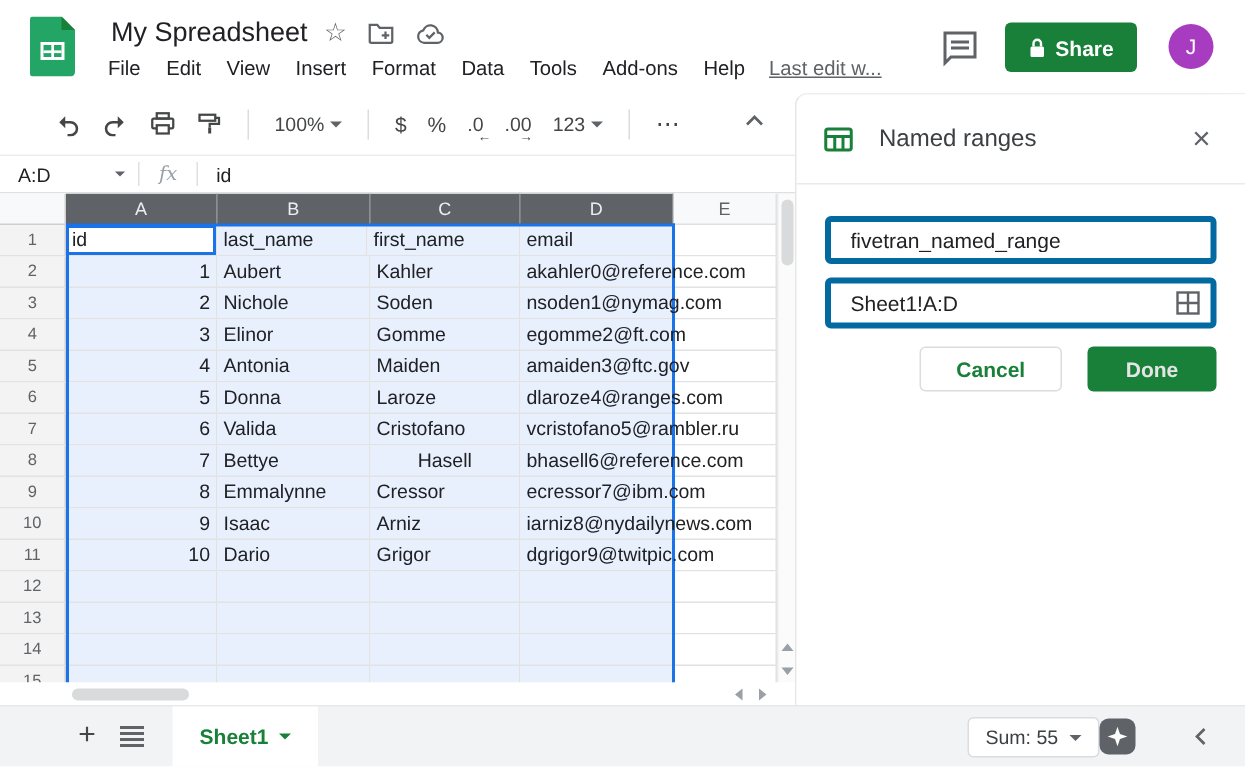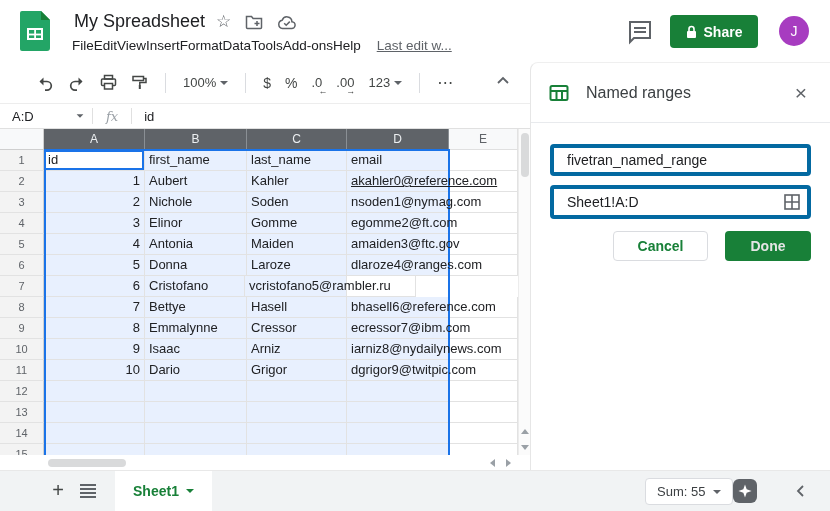--- a/index.html
+++ b/index.html
@@ -7,21 +7,21 @@
   body { font-family:"Liberation Sans", sans-serif; background:#fff; position:relative; overflow:hidden; color:#202124; }
   #stage { position:absolute; inset:0; width:830px; height:511px; background:#fff; }
 
   
   .topbar { position:absolute; left:0; top:0; width:830px; height:62px; background:#fff; }
   .logo { position:absolute; left:20px; top:11px; width:30px; height:40px; }
   .app-title { position:absolute; left:74px; top:11px; font-size:18px; color:#202124; }
   .title-icons { position:absolute; left:216px; top:13px; display:flex; gap:14px; align-items:center; color:#5f6368; }
   .star-glyph { font-size:17px; line-height:18px; }
   .menu-bar { position:absolute; left:72px; top:38px; display:flex; align-items:center; font-size:13.5px; color:#202124; }
-  #menu-items { display:flex; }
+  #menu-items { display:flex; gap:17px; }
   .menu-item { cursor:default; }
   .last-edit { margin-left:16px; color:#5f6368; text-decoration:underline; }
   .comment-btn { position:absolute; left:626px; top:18px; width:28px; height:28px; }
   .share-btn { position:absolute; left:670px; top:15px; width:88px; height:33px; background:#188038; border-radius:4px; display:flex; align-items:center; justify-content:center; gap:7px; color:#fff; font-size:14px; font-weight:bold; }
   .avatar { position:absolute; left:779px; top:16px; width:30px; height:30px; border-radius:50%; background:#a73cc0; color:#fff; display:flex; align-items:center; justify-content:center; font-size:14px; }
 
   
   .toolbar { position:absolute; left:0; top:62px; width:530px; height:41px; background:#fff; display:flex; align-items:center; padding-left:36px; gap:14px; color:#444746; }
   .tb-sep { width:1px; height:20px; background:#dadce0; margin:0 3px; }
   .tb-item { display:flex; align-items:center; gap:4px; font-size:13px; color:#444746; }
@@ -243,43 +243,43 @@
           <div class="col-h sel" style="width: 102px;">D</div>
           <div class="col-h" style="width: 69px;">E</div>
         </div>
     </div>
     <div id="grid-rows">
         <div class="g-row">
           <div class="g-rowhdr">1</div>
           <div class="gc active-cell" style="width: 101px;">
             <span class="ct">id</span>
           </div>
+          <div class="gc selcell" style="width: 100px;">
+            <span class="ct">last_name</span>
+          </div>
           <div class="gc selcell" style="width: 102px;">
             <span class="ct">first_name</span>
           </div>
-          <div class="gc selcell" style="width: 100px;">
-            <span class="ct">last_name</span>
-          </div>
           <div class="gc selcell" style="width: 102px;">
             <span class="ct overflow">email</span>
           </div>
           <div class="gc" style="width: 69px;"></div>
         </div>
         <div class="g-row">
           <div class="g-rowhdr">2</div>
           <div class="gc selcell num" style="width: 101px;">
             <span class="ct">1</span>
           </div>
           <div class="gc selcell" style="width: 102px;">
             <span class="ct">Aubert</span>
           </div>
           <div class="gc selcell" style="width: 100px;">
             <span class="ct">Kahler</span>
           </div>
-          <div class="gc selcell" style="width: 102px; text-decoration: underline;">
+          <div class="gc selcell" style="width: 102px;">
             <span class="ct overflow">akahler0@reference.com</span>
           </div>
           <div class="gc" style="width: 69px;"></div>
         </div>
         <div class="g-row">
           <div class="g-rowhdr">3</div>
           <div class="gc selcell num" style="width: 101px;">
             <span class="ct">2</span>
           </div>
           <div class="gc selcell" style="width: 102px;">
@@ -339,37 +339,40 @@
           <div class="gc selcell" style="width: 102px;">
             <span class="ct overflow">dlaroze4@ranges.com</span>
           </div>
           <div class="gc" style="width: 69px;"></div>
         </div>
         <div class="g-row">
           <div class="g-rowhdr">7</div>
           <div class="gc selcell num" style="width: 101px;">
             <span class="ct">6</span>
           </div>
+          <div class="gc selcell" style="width: 102px;">
+            <span class="ct">Valida</span>
+          </div>
           <div class="gc selcell" style="width: 100px;">
             <span class="ct">Cristofano</span>
           </div>
           <div class="gc selcell" style="width: 102px;">
             <span class="ct overflow">vcristofano5@rambler.ru</span>
           </div>
           <div class="gc" style="width: 69px;"></div>
         </div>
         <div class="g-row">
           <div class="g-rowhdr">8</div>
           <div class="gc selcell num" style="width: 101px;">
             <span class="ct">7</span>
           </div>
           <div class="gc selcell" style="width: 102px;">
             <span class="ct">Bettye</span>
           </div>
-          <div class="gc selcell" style="width: 100px;">
+          <div class="gc selcell" style="width: 100px; text-align: center;">
             <span class="ct">Hasell</span>
           </div>
           <div class="gc selcell" style="width: 102px;">
             <span class="ct overflow">bhasell6@reference.com</span>
           </div>
           <div class="gc" style="width: 69px;"></div>
         </div>
         <div class="g-row">
           <div class="g-rowhdr">9</div>
           <div class="gc selcell num" style="width: 101px;">

